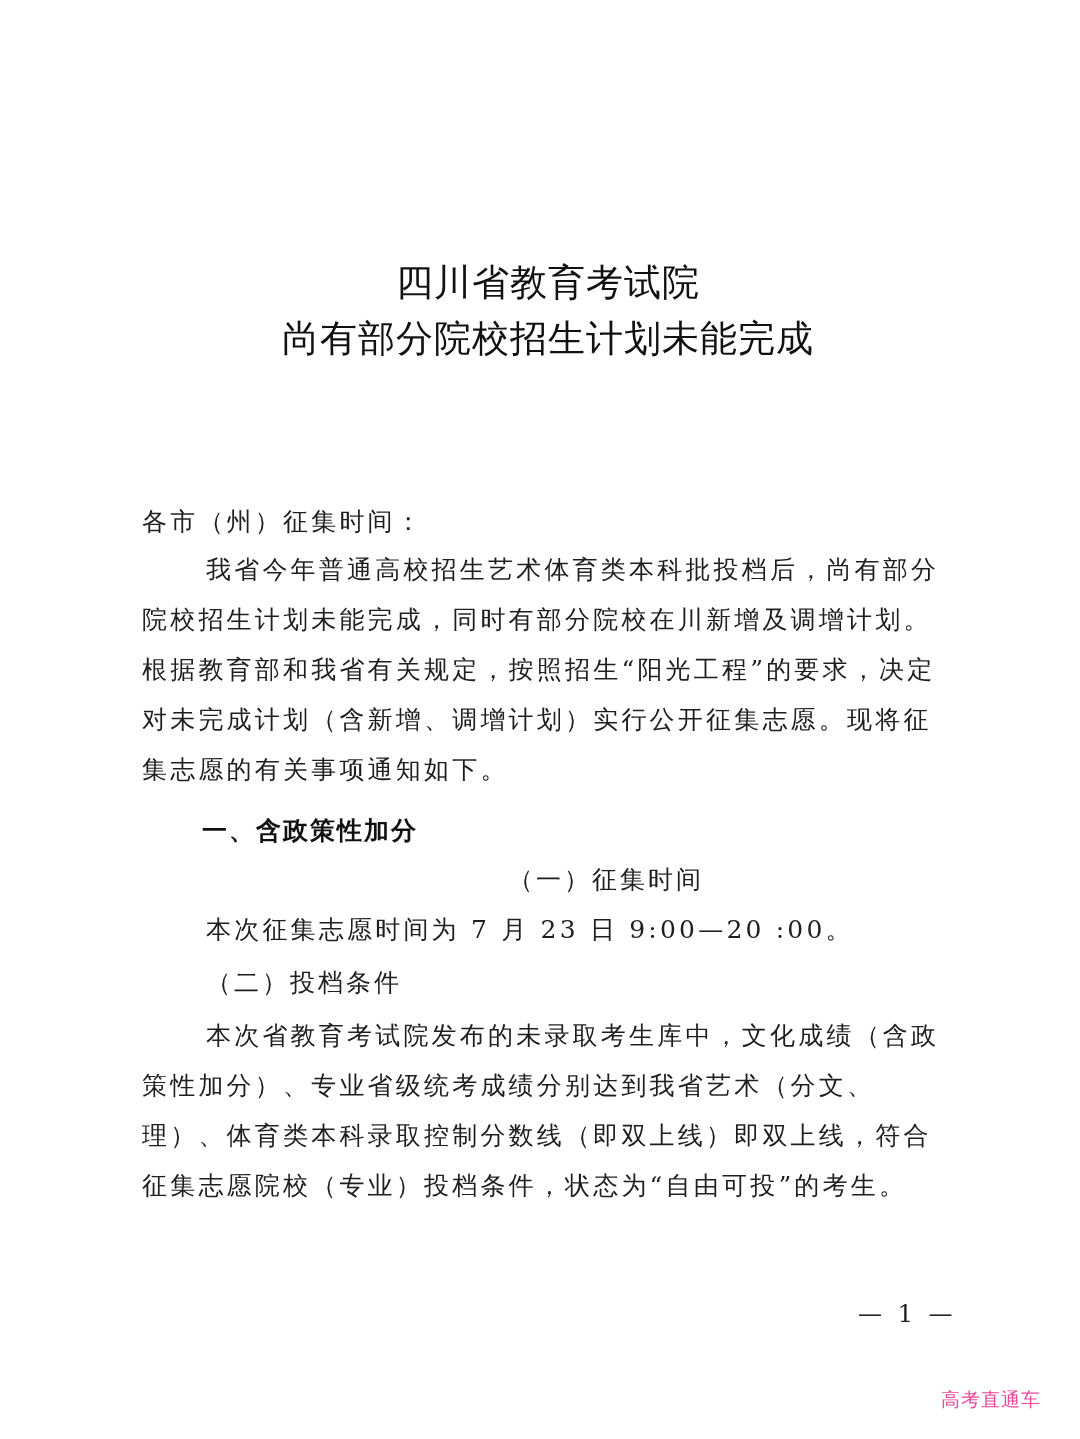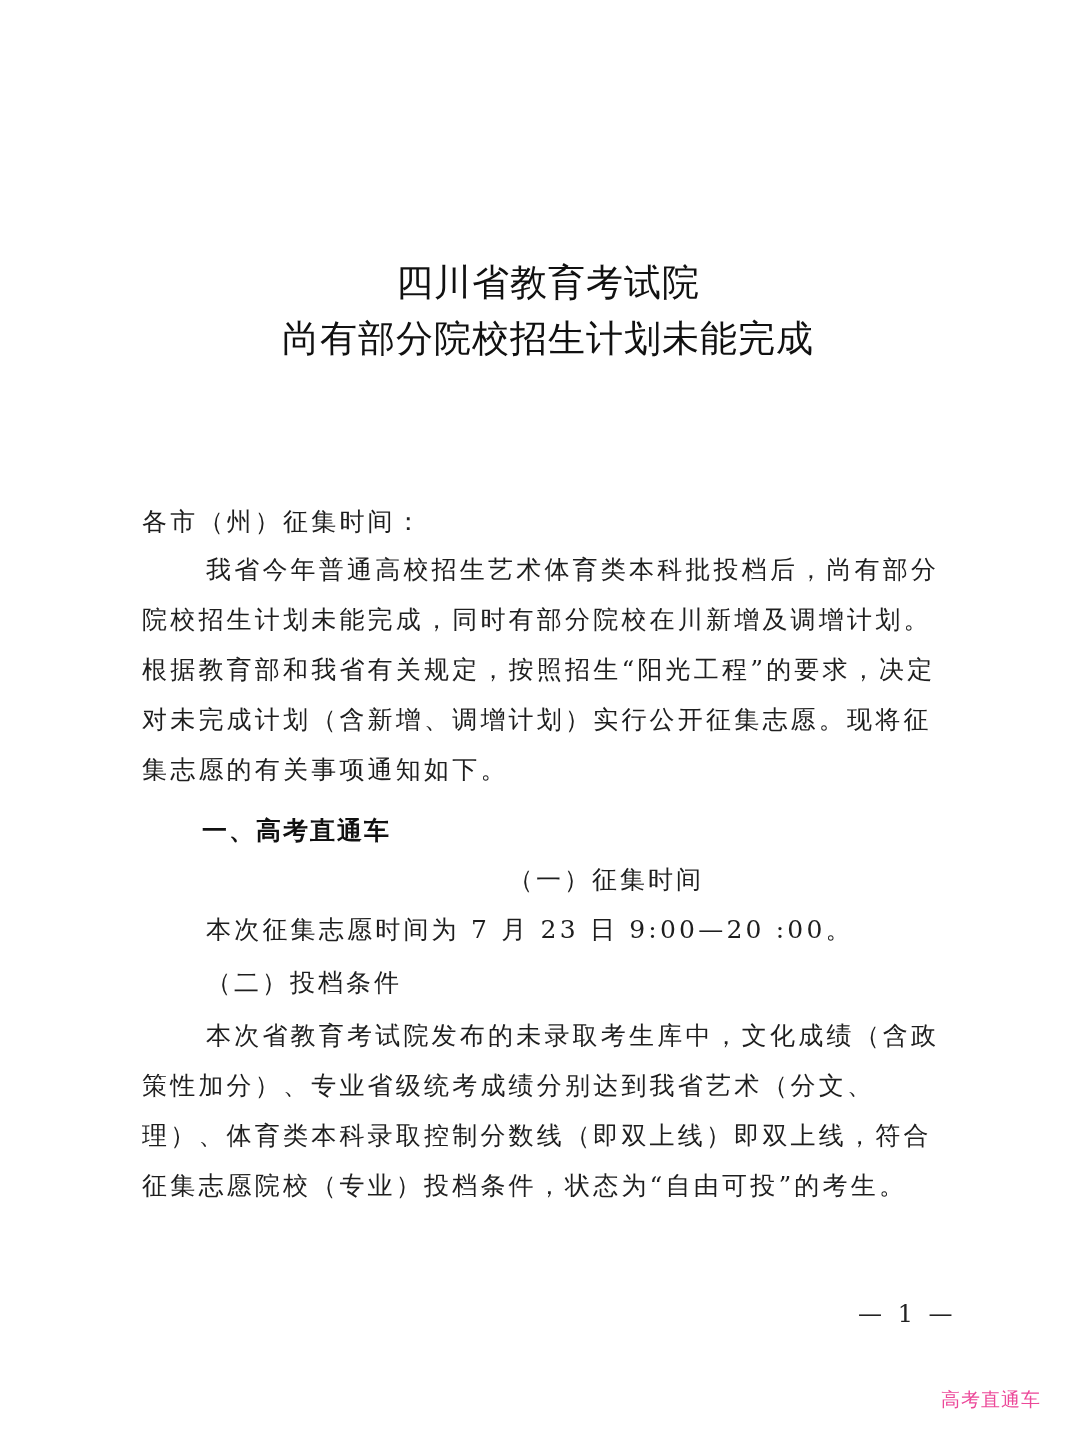--- a/index.html
+++ b/index.html
@@ -95,21 +95,21 @@
   <div class="title-block">
     <span class="title-line">四川省教育考试院</span>
     <span class="title-line">尚有部分院校招生计划未能完成</span>
   </div>
 
   <div class="body-text salutation">各市（州）征集时间：</div>
 
   <div class="body-text para1 indent">我省今年普通高校招生艺术体育类本科批投档后，尚有部分院校招生计划未能完成，同时有部分院校在川新增及调增计划。根据教育部和我省有关规定，按照招生“阳光工程”的要求，决定对未完成计划（含新增、调增计划）实行公开征集志愿。现将征集志愿的有关事项通知如下。</div>
 
   <div class="body-text h1">
-    <span class="heading-bold">一、高考直通车</span>
+    <span class="heading-bold">一、含政策性加分</span>
   </div>
 
   <div class="body-text h2-a subheading">（一）征集时间</div>
 
   <div class="body-text para2 time-line">本次征集志愿时间为 7 月 23 日 9:00—20 :00。</div>
 
   <div class="body-text h2-b subheading">（二）投档条件</div>
 
   <div class="body-text para3 indent">本次省教育考试院发布的未录取考生库中，文化成绩（含政策性加分）、专业省级统考成绩分别达到我省艺术（分文、理）、体育类本科录取控制分数线（即双上线）即双上线，符合征集志愿院校（专业）投档条件，状态为“自由可投”的考生。</div>
 

